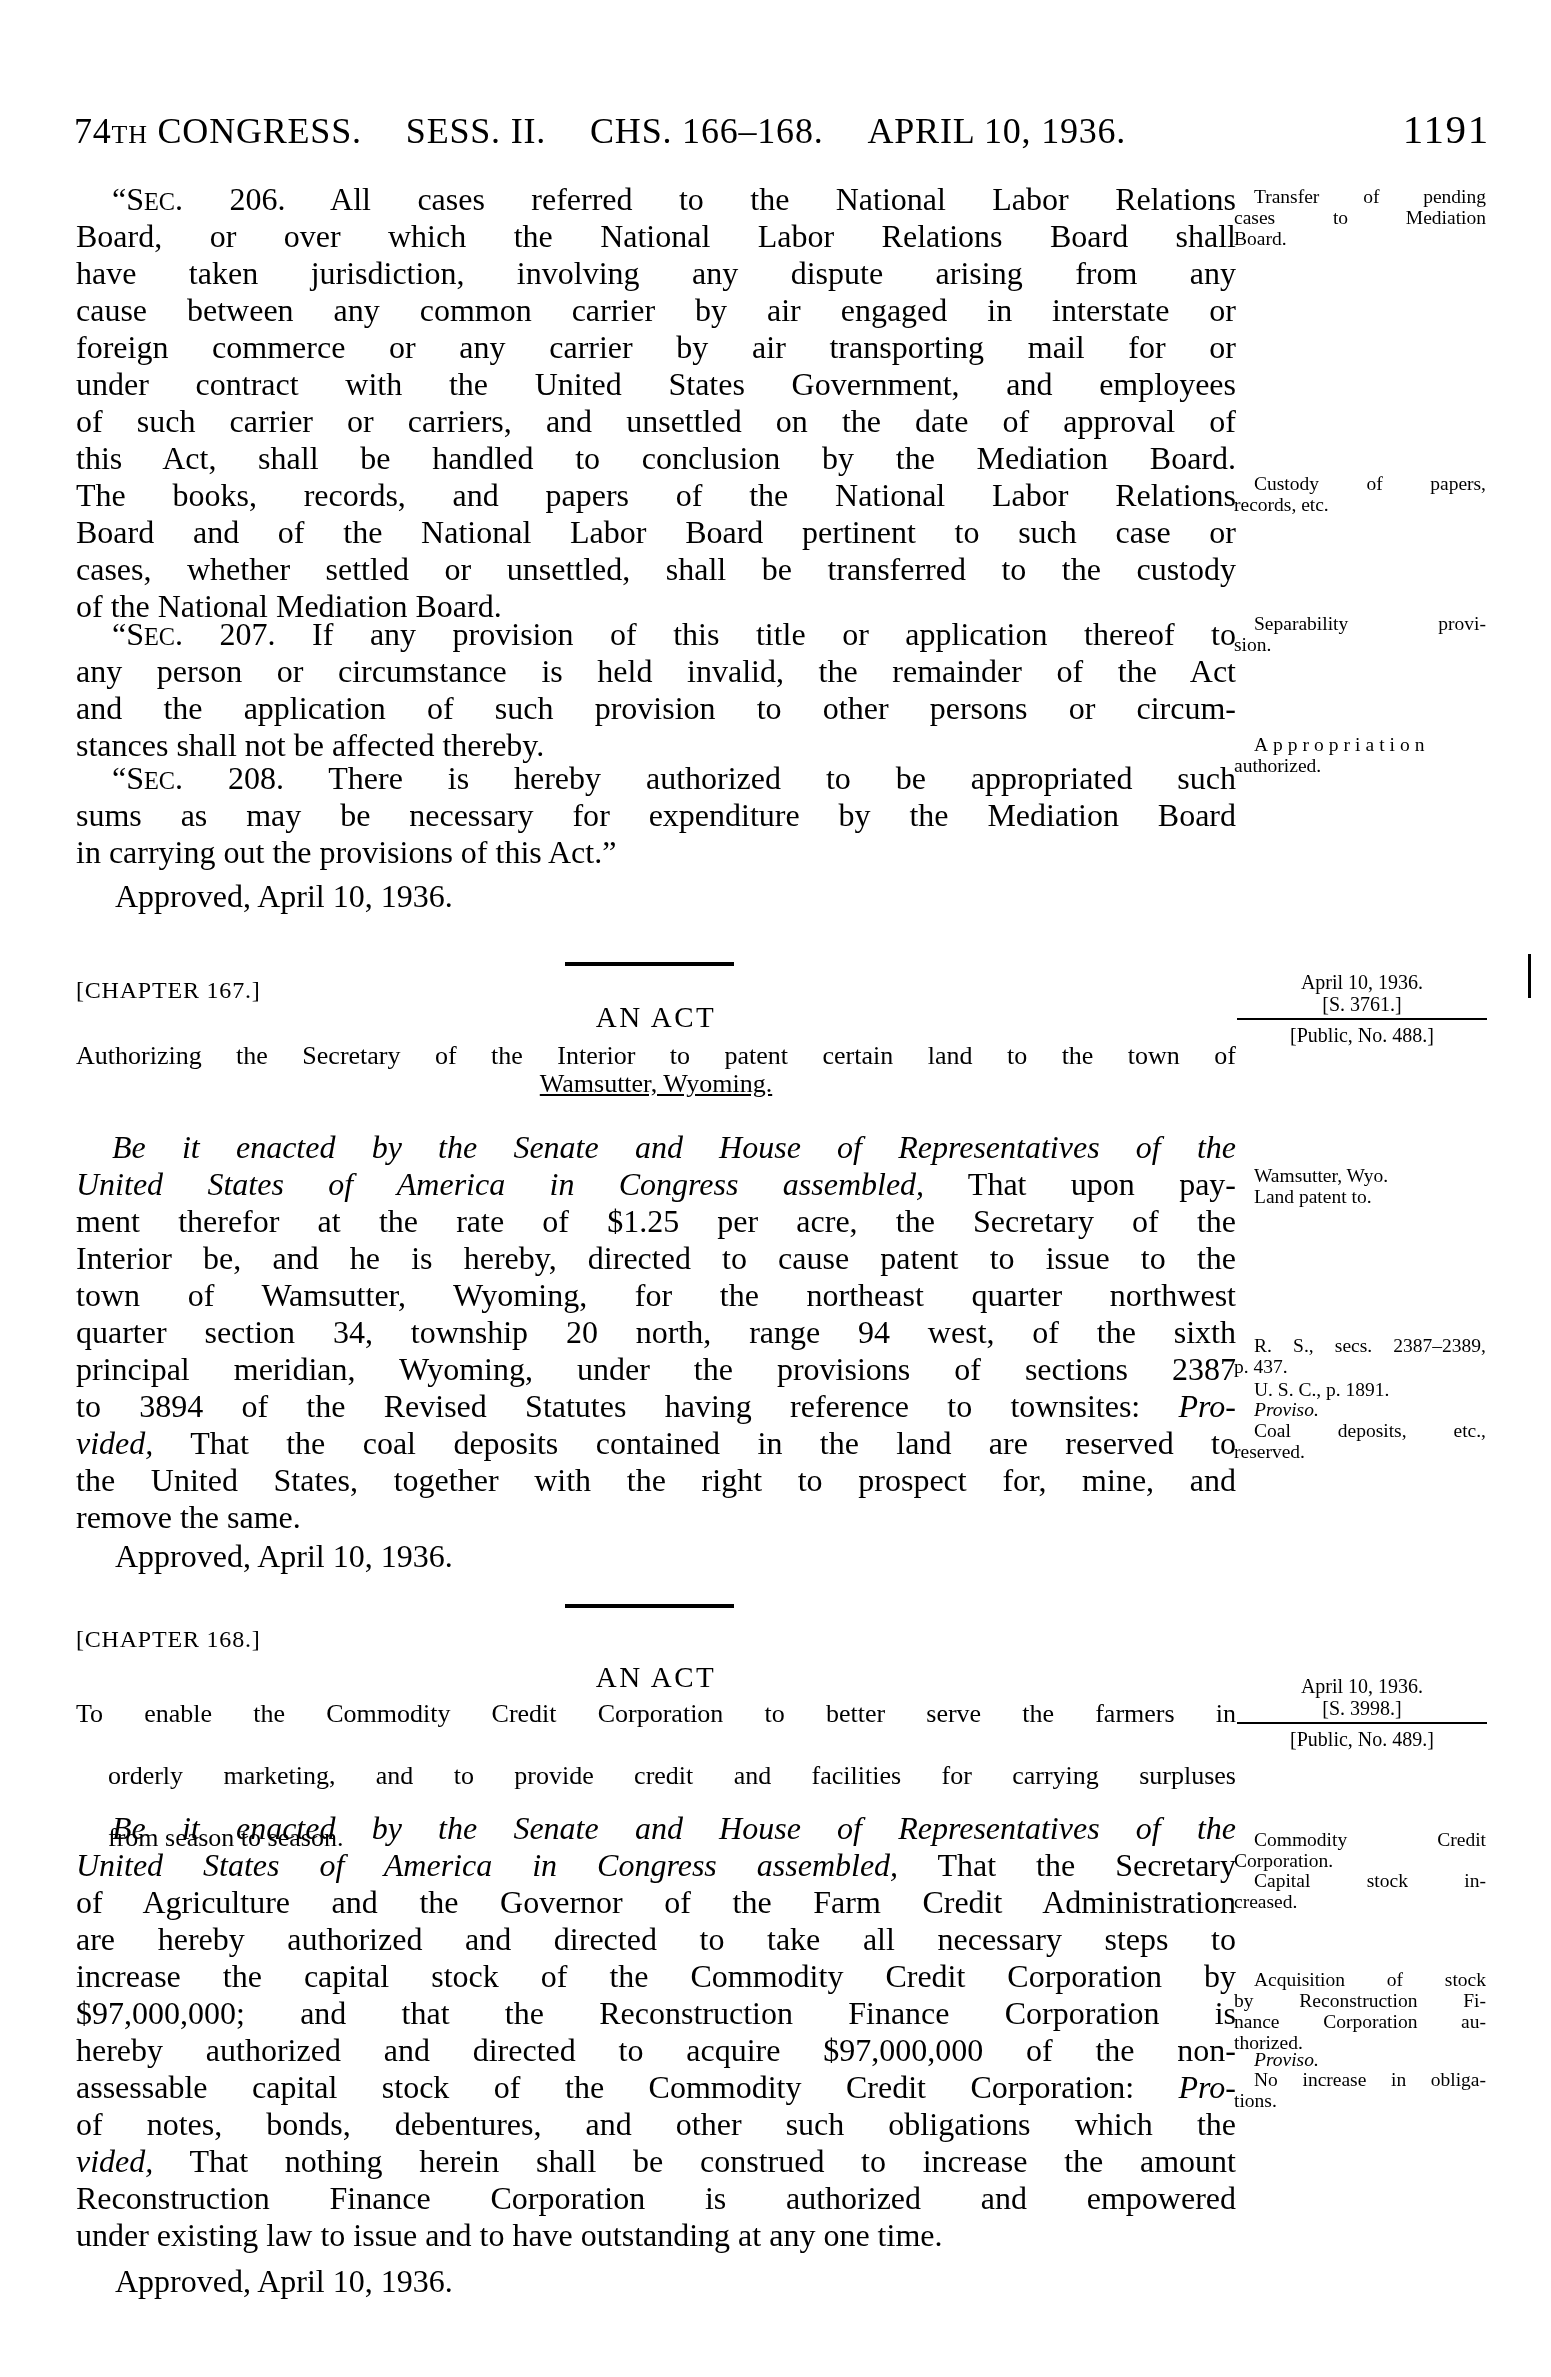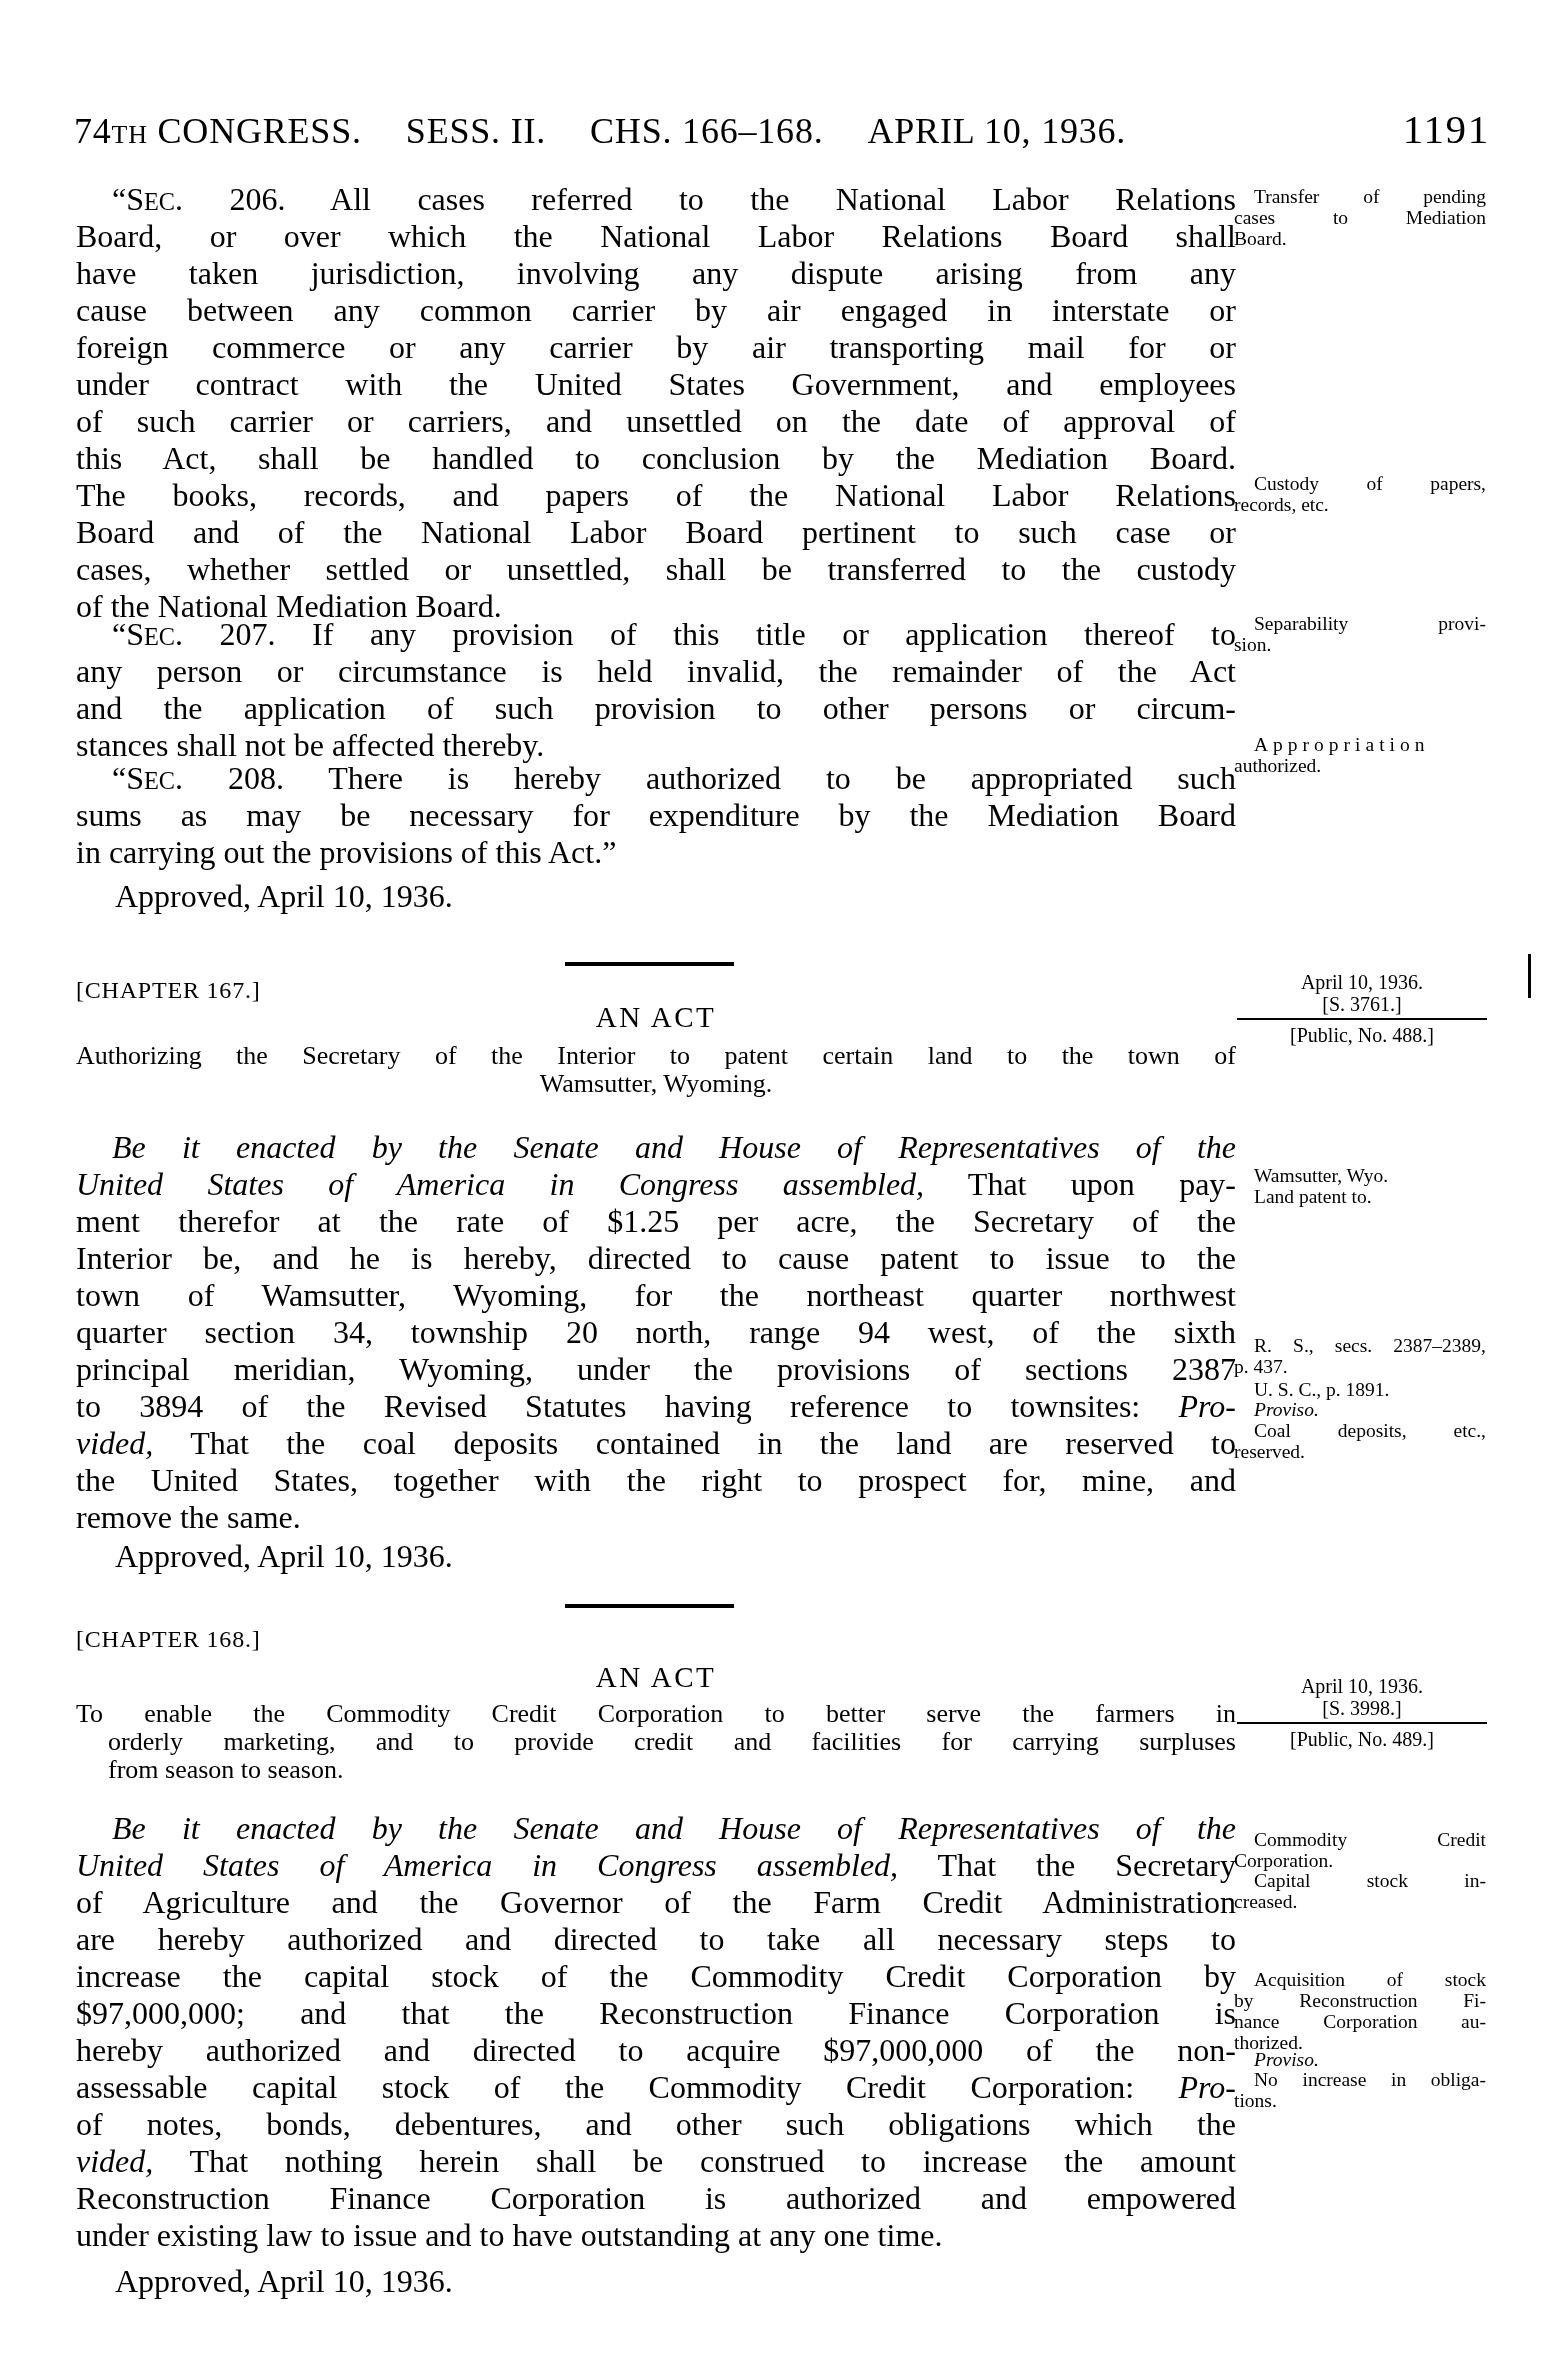--- a/index.html
+++ b/index.html
@@ -24,22 +24,22 @@
   .line.first{text-indent:36px;}
   .sc{font-size:0.76em;}
   .it{font-style:italic;}
   .approved{height:36px; line-height:36px; font-size:32px; text-indent:39px; text-align:left;}
   
   .chaplabel{font-size:24px; letter-spacing:0.8px;}
   .anact{width:1160px; text-align:center; font-size:29px; letter-spacing:2.5px;}
   .descline{height:28px; line-height:28px; font-size:26px;
             text-align:justify; text-align-last:justify; white-space:nowrap;}
   .descline.dlast{text-align-last:left;}
-  .descline.center{text-align:right; text-align-last:center;}
-  .descline.hang{padding-left:32px;}
+  .descline.center{text-align:right; text-align-last:center;text-decoration:underline;}
+  .descline.hang{padding-left:32px;margin-top:34px;}
   
   .crule{left:565px; width:169px; border-top:4.2px solid #000; height:0;}
   
   .mnote{left:1234px; width:252px; font-size:19.5px;}
   .mn-line{height:21px; line-height:21px; text-align:justify; text-align-last:justify;}
   .mn-line.mn-last{text-align-last:left;}
   .mn-line.mn-first{text-indent:20px;}
   
   .dateblock{left:1237px; width:250px; text-align:center; font-size:20px;}
   .dateblock .dline{height:22px; line-height:22px;}

